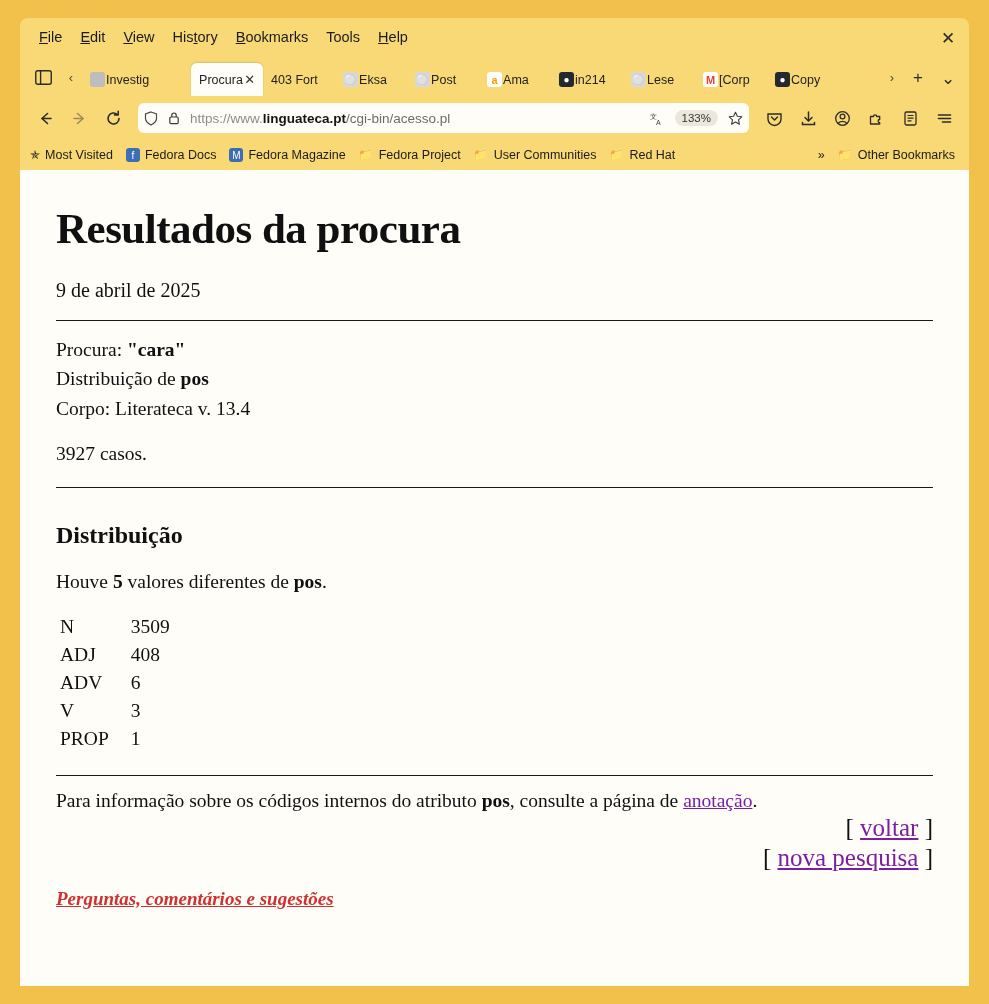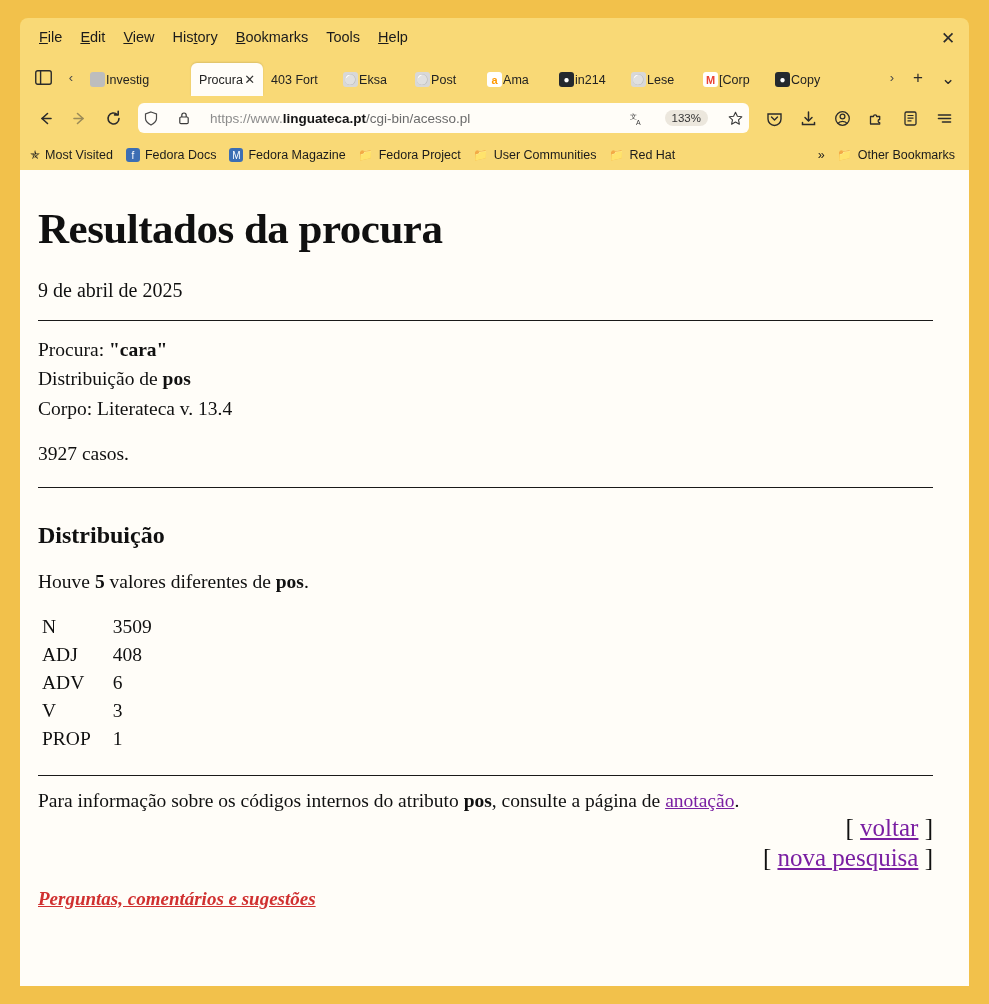--- a/index.html
+++ b/index.html
@@ -131,21 +131,21 @@
   }
   .navbtn.dim { color: #8a7a45; }
   .urlbar {
     flex: 1;
     height: 30px;
     background: #fffdf8;
     border-radius: 6px;
     display: flex;
     align-items: center;
     padding: 0 6px;
-    gap: 20px;
+    gap: 10px;
     margin: 0 6px;
     min-width: 0;
   }
   .urlbar .shield, .urlbar .lock {
     color: #444; font-size: 13px;
     flex: 0 0 auto;
     display: flex; align-items: center;
   }
   .urlbar .url {
     flex: 1;
@@ -179,21 +179,21 @@
     color: #1b1b1b;
   }
   .bm { display: flex; align-items: center; gap: 5px; white-space: nowrap; }
   .bm .bmi { font-size: 12px; display: flex; align-items: center; }
   .bm-spacer { flex: 1; }
   
   .page {
     flex: 1;
     background: #fffdf8;
     overflow: hidden;
-    padding: 34px 36px 0 18px;
+    padding: 34px 36px 0 36px;
     font-family: "Liberation Serif", serif;
     color: #101010;
   }
   h1.title {
     font-size: 43px;
     margin: 0 0 26px 0;
     font-weight: bold;
     letter-spacing: -0.5px;
   }
   .date {

